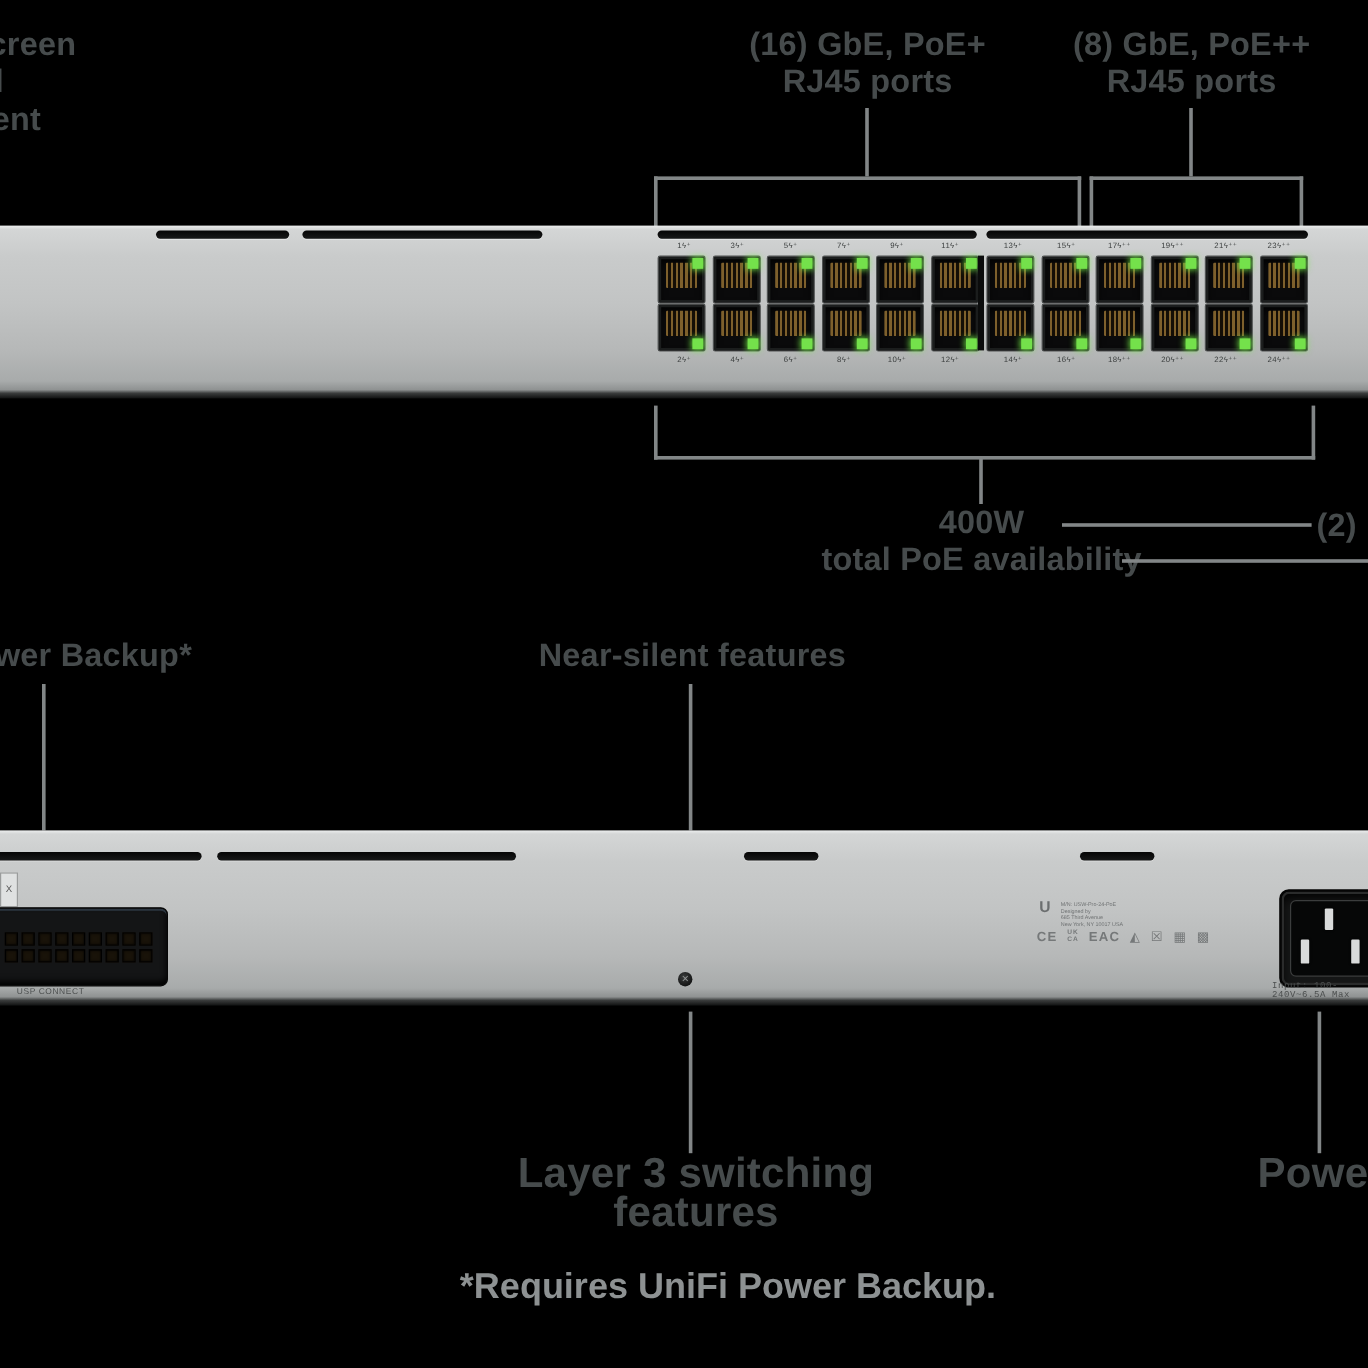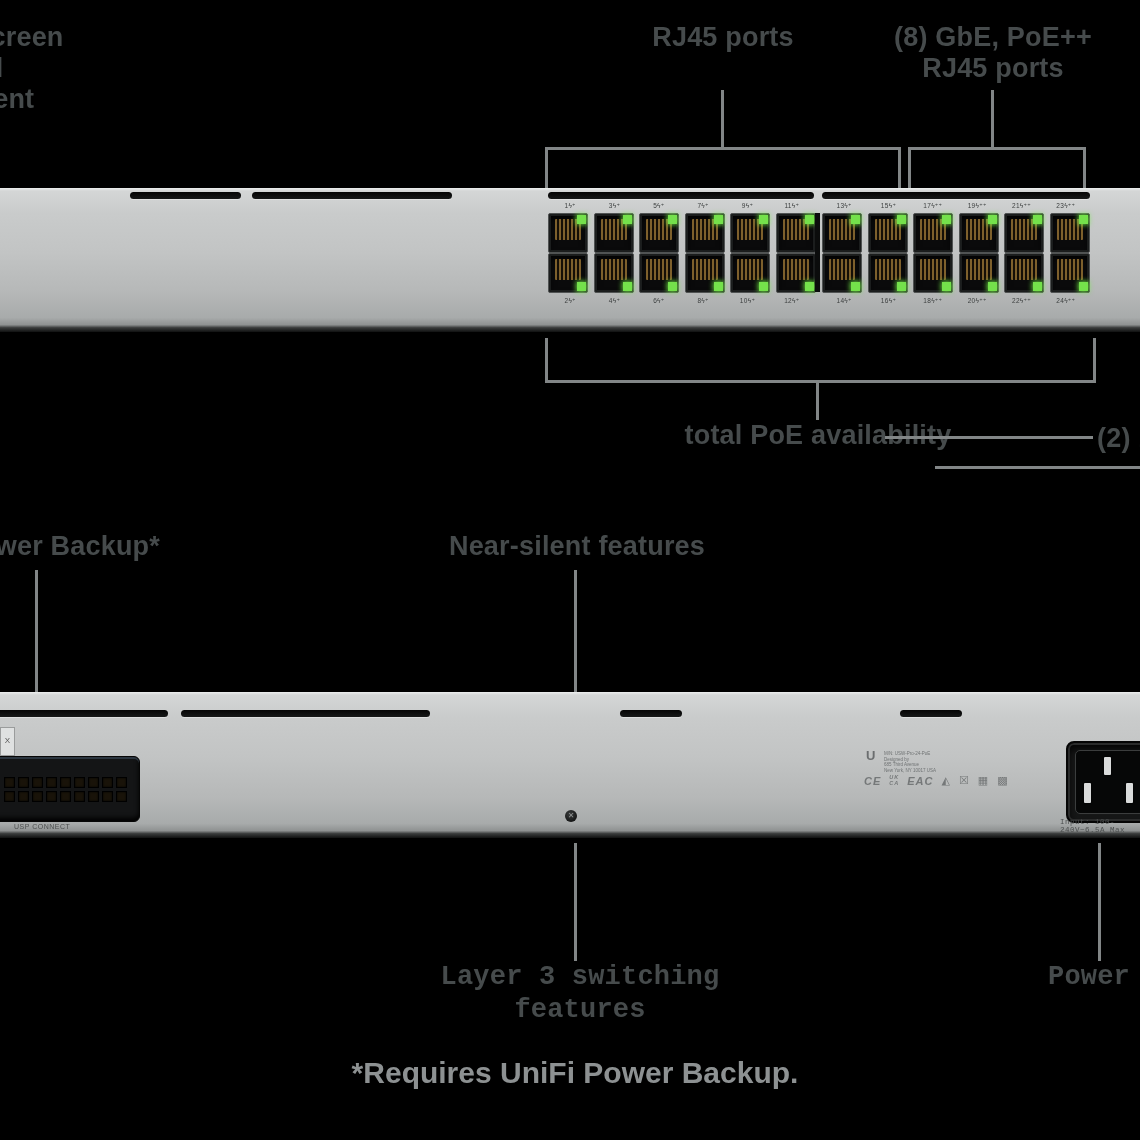--- a/index.html
+++ b/index.html
@@ -1,21 +1,21 @@
 <!DOCTYPE html>
 <html><head>
 <meta charset="utf-8">
 <style>
   html,body{margin:0;padding:0;background:#000;}
   body{position:relative;width:1140px;height:1140px;overflow:hidden;
        font-family:"Liberation Sans","DejaVu Sans",sans-serif;}
   .abs{position:absolute;}
   
   .callout{color:#464b4c;font-size:27px;font-weight:600;line-height:31px;text-align:center;letter-spacing:.2px;}
-  .callout.small{font-size:27px;line-height:33px;font-family:Liberation Mono, monospace;}
+  .callout.small{font-size:35px;line-height:33px;}
   .footnote{color:#8d9192;font-size:30px;font-weight:600;text-align:center;}
   .nowrap{white-space:nowrap;}
   .right{text-align:right;}
   
   .vline{width:3px;background:#828687;}
   .hline{height:3px;background:#828687;}
   .bracket-down{border-top:3px solid #828687;border-left:3px solid #828687;border-right:3px solid #828687;}
   .bracket-up{border-bottom:3px solid #828687;border-left:3px solid #828687;border-right:3px solid #828687;}
   
   .chassis{left:0;width:1140px;
@@ -38,37 +38,38 @@
   .usp{background:#141516;border-radius:6px;border:1px solid #060606;
        box-shadow:inset 0 2px 0 #2c3640, inset 0 -3px 5px #000;display:flex;align-items:center;justify-content:center;}
   .pingrid{display:grid;grid-template-columns:repeat(9,11px);grid-template-rows:repeat(2,11px);gap:3px;}
   .pin{background:#191309;border:1px solid #000;box-shadow:inset 0 0 2px #000;}
   .tinytext{color:#4c4f4f;font-size:7px;letter-spacing:.5px;}
   .sticker{background:#dfe1e1;border:1px solid #9a9c9c;color:#555;font-size:8px;line-height:26px;text-align:center;}
   .screw{width:12px;height:12px;border-radius:50%;background:radial-gradient(circle at 40% 35%,#3a3c3c,#151616 70%);
          color:#8f9292;font-size:8px;line-height:12px;text-align:center;}
   .plate-lines{font-size:4.5px;line-height:5.6px;color:#6f7273;}
   .marks{color:#6e7172;font-size:11px;font-weight:600;letter-spacing:1px;display:flex;gap:8px;align-items:center;}
-  .marks .m{opacity:.9;font-style:italic;}
+  .marks .m{opacity:.9;}
   .marks .ukca{font-size:5.5px;line-height:5.5px;text-align:center;white-space:pre;}
   .ulogo{color:#6b6e6f;font-size:13px;font-weight:700;}
   .inlet{background:#161717;border:2px solid #050505;border-radius:8px;
          box-shadow:inset 0 0 0 2px #2a2b2b, inset 0 5px 10px #000;}
   .inlet .cav{position:absolute;left:7px;top:7px;right:7px;bottom:7px;background:#060707;border:1px solid #3b3d3d;border-radius:5px;}
   .ppin{position:absolute;background:#d9dbdb;border-radius:1px;box-shadow:0 0 2px #000;}
 </style>
 </head>
 <body>
 
 <div class="abs callout" style="left:-190px;top:22px;width:280px;">
   <div>1.3" Touchscreen</div>
   <div>for local management</div>
 </div>
 
 <div class="abs callout" style="left:573px;top:22px;width:300px;">
+  <div>(16) GbE, PoE+</div>
   <div>RJ45 ports</div>
 </div>
 
 <div class="abs callout" style="left:843px;top:22px;width:300px;">
   <div>(8) GbE, PoE++</div>
   <div>RJ45 ports</div>
 </div>
 
 <div class="abs vline" style="left:721px;top:90px;height:57px;"></div>
 <div class="abs vline" style="left:991px;top:90px;height:57px;"></div>
@@ -224,20 +225,21 @@
       <div class="plabel">22ϟ⁺⁺</div>
       <div class="plabel">24ϟ⁺⁺</div>
     </div>
   </div>
 <div class="abs pdivider" style="left:815px;top:213px;height:79px;"></div>
 
 <div class="abs bracket-up" style="left:545px;top:338px;width:545px;height:42px;"></div>
 <div class="abs vline" style="left:816px;top:380px;height:40px;"></div>
 
 <div class="abs callout" style="left:668px;top:420px;width:300px;">
+  <div>400W</div>
   <div>total PoE availability</div>
 </div>
 
 <div class="abs hline" style="left:885px;top:436px;width:208px;"></div>
 <div class="abs hline" style="left:935px;top:466px;width:205px;"></div>
 <div class="abs callout nowrap" style="left:1097px;top:423px;">(2) 10G SFP+ ports</div>
 
 <div class="abs callout right" style="left:-120px;top:531px;width:280px;">Power Backup*</div>
 <div class="abs callout" style="left:407px;top:531px;width:340px;">Near-silent features</div>
 <div class="abs vline" style="left:35px;top:570px;height:122px;"></div>
@@ -301,13 +303,13 @@
   <div class="ppin" style="left:16px;top:40px;width:7px;height:20px;"></div>
   <div class="ppin" style="left:58px;top:40px;width:7px;height:20px;"></div>
 </div>
 <div class="abs tinytext" style="left:1060px;top:818px;font-size:7.5px;font-family:Liberation Mono, monospace;">Input: 100-240V~6.5A Max</div>
 
 <div class="abs vline" style="left:574px;top:843px;height:118px;"></div>
 <div class="abs vline" style="left:1098px;top:843px;height:118px;"></div>
 <div class="abs callout small" style="left:400px;top:961px;width:360px;">Layer 3 switching features</div>
 <div class="abs callout small nowrap" style="left:1048px;top:961px;">Power Input</div>
 
-<div class="abs footnote" style="left:320px;top:1056px;width:510px;">*Requires UniFi Power Backup.</div>
+<div class="abs footnote" style="left:320px;top:1056px;width:510px;text-align:right;">*Requires UniFi Power Backup.</div>
 
 </body></html>

